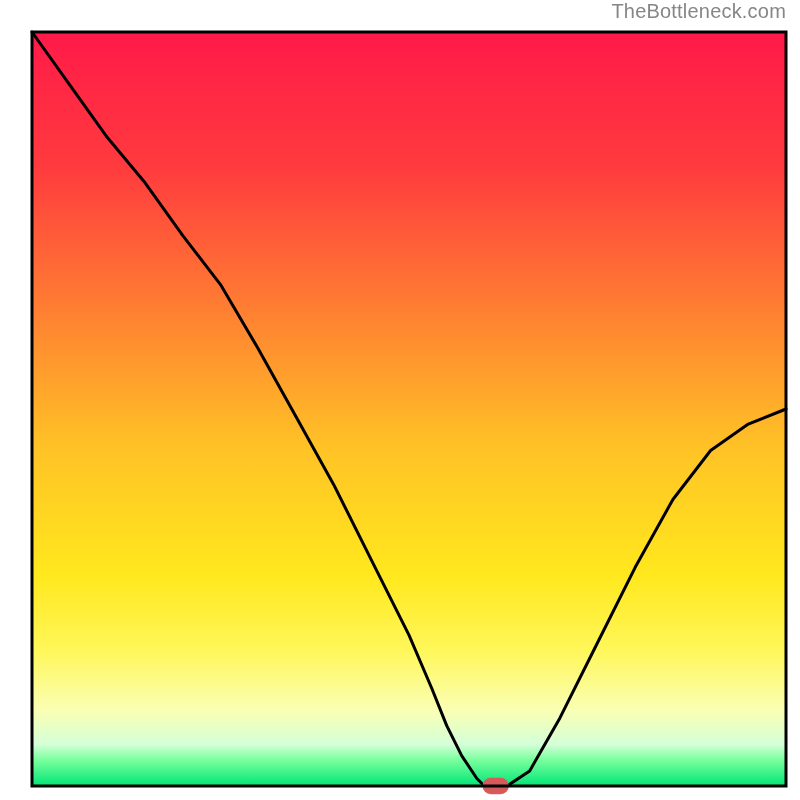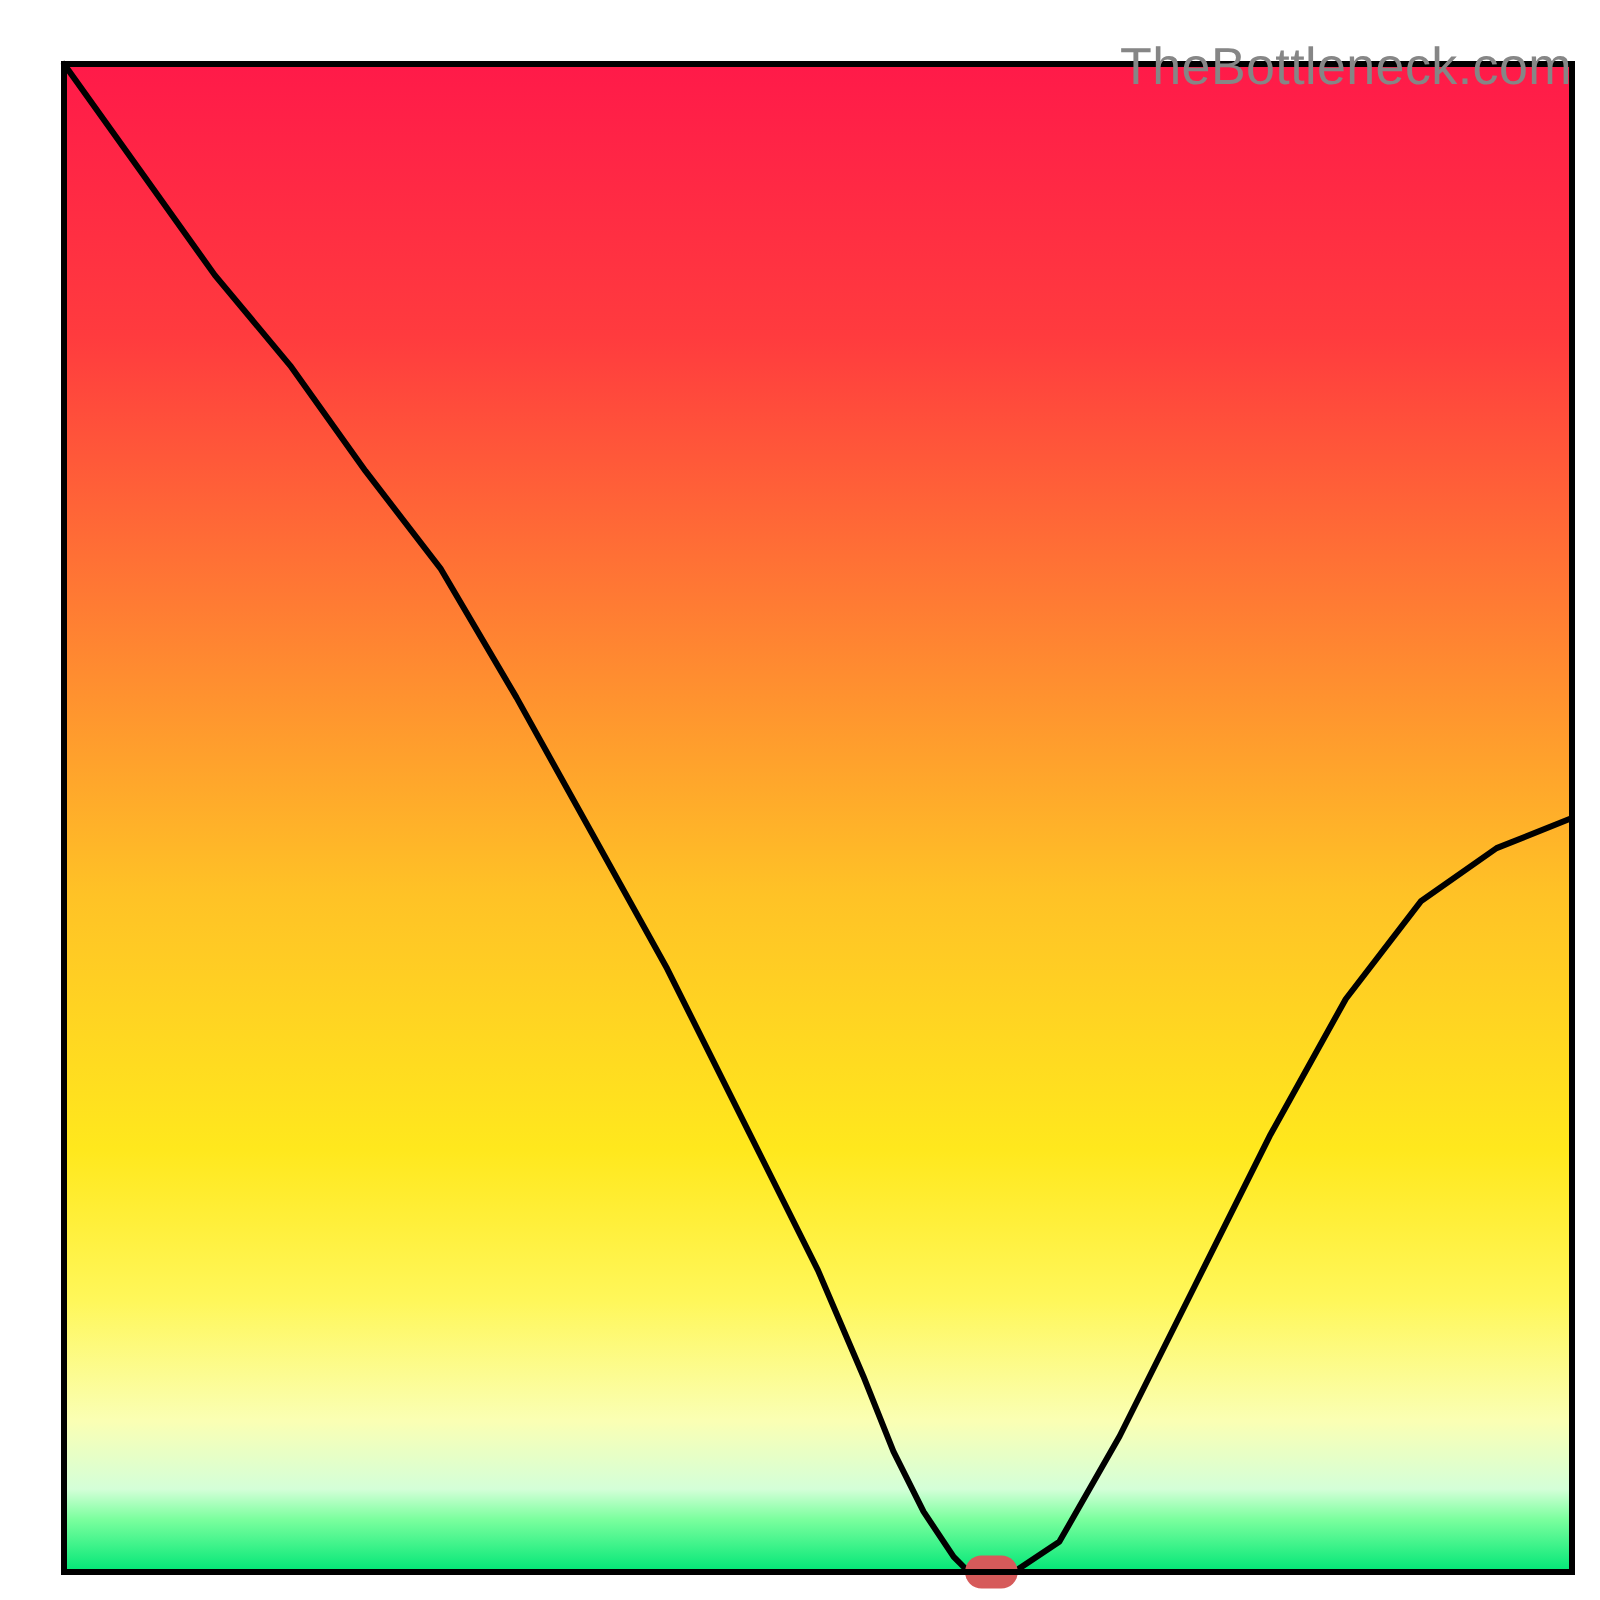--- a/index.html
+++ b/index.html
@@ -10,24 +10,24 @@
     background: #ffffff;
     overflow: hidden;
   }
   .chart-container {
     position: relative;
     width: 800px;
     height: 800px;
   }
   .attribution {
     position: absolute;
-    top: 18px;
+    top: 0;
     right: 14px;
     font-family: Arial, Helvetica, sans-serif;
-    font-size: 26px;
+    font-size: 20px;
     color: #868686;
     letter-spacing: 0.2px;
     user-select: none;
   }
   svg {
     position: absolute;
     top: 0;
     left: 0;
   }
 </style>

